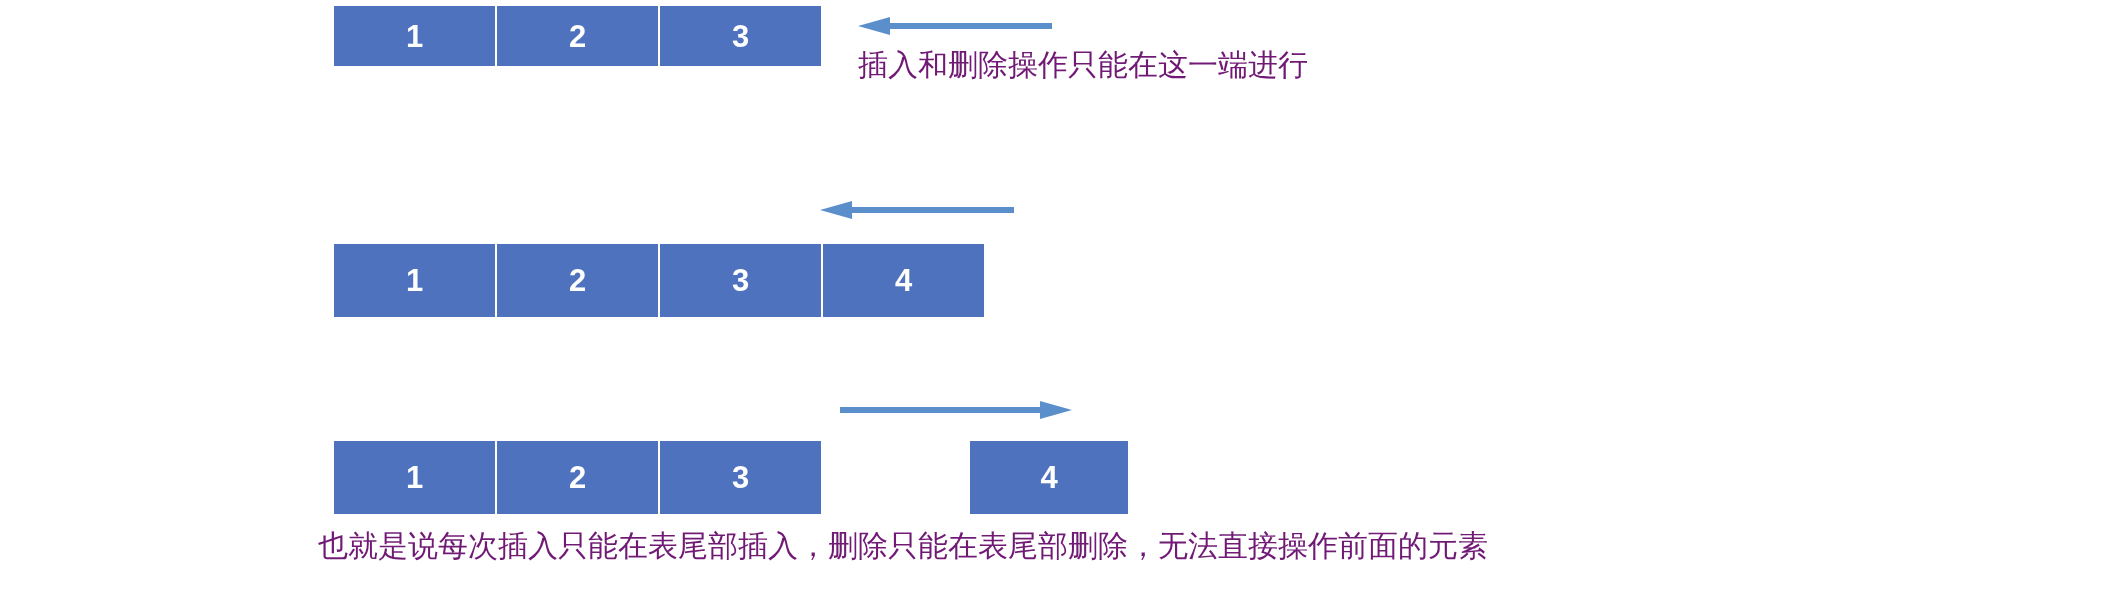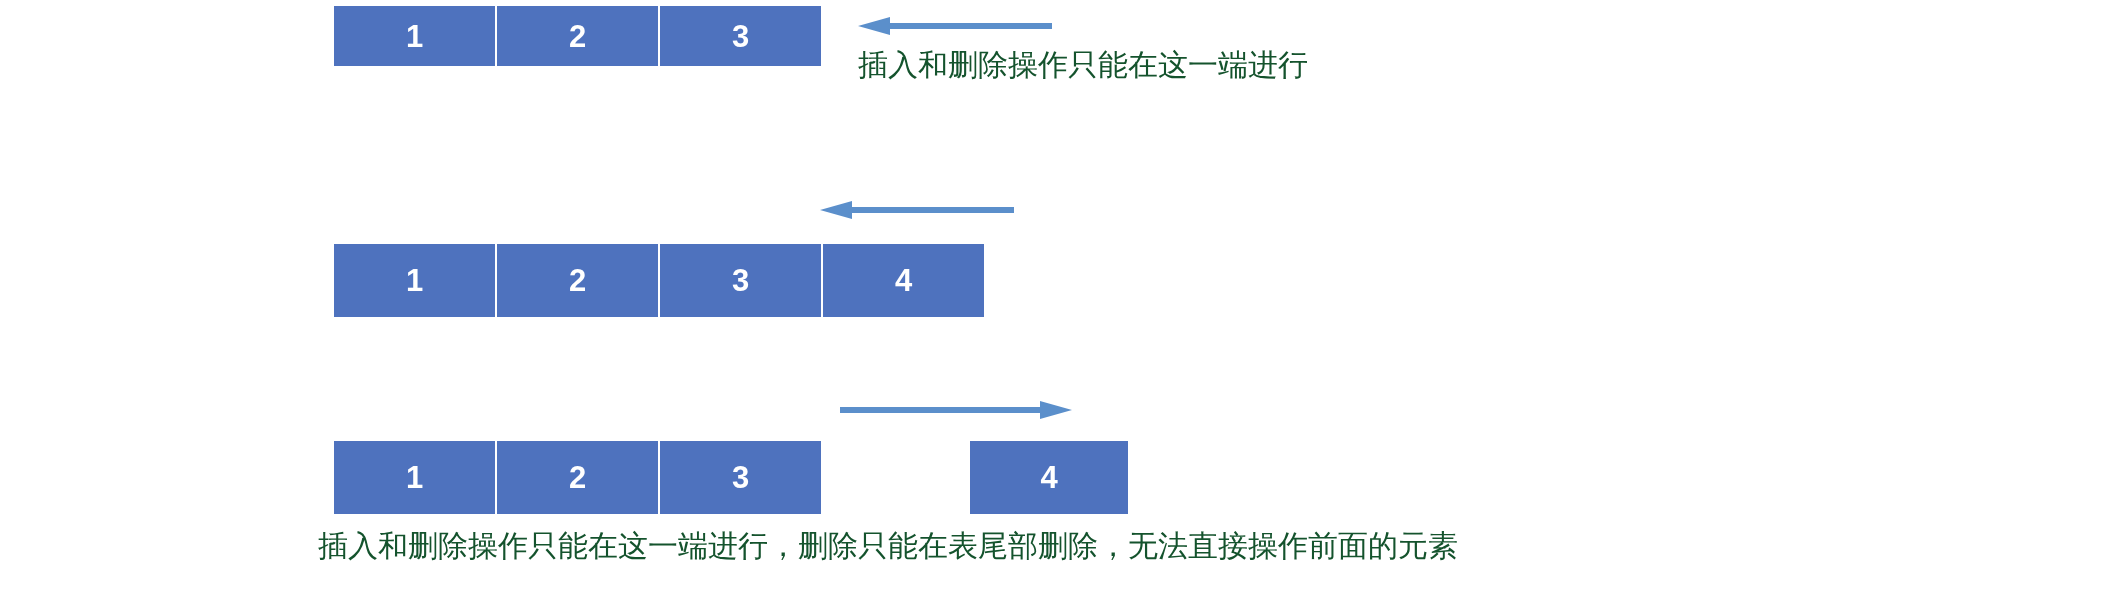--- a/index.html
+++ b/index.html
@@ -38,21 +38,21 @@
   
   .arrow {
     position: absolute;
     height: 24px;
   }
   .arrow svg { display: block; overflow: visible; }
 
   
   .cap {
     position: absolute;
-    color: #14532d;
+    color: #701a75;
     font-size: 30px;
     line-height: 1.25;
     white-space: nowrap;
     font-weight: 400;
   }
 </style>
 </head>
 <body>
 
 <div id="stage">
@@ -84,15 +84,15 @@
     <svg width="234" height="24" viewBox="0 0 234 24" aria-hidden="true">
       <path d="M0 9 L200 9 L200 3 L232 12 L200 21 L200 15 L0 15 Z" fill="#5B8FCB"></path>
     </svg>
   </div>
 
   <div class="cell" style="left:333px; top:440px; width:163px; height:75px;">1</div>
   <div class="cell" style="left:496px; top:440px; width:163px; height:75px;">2</div>
   <div class="cell" style="left:659px; top:440px; width:163px; height:75px;">3</div>
   <div class="cell" style="left:969px; top:440px; width:160px; height:75px;">4</div>
 
-  <div class="cap" style="left:318px; top:527px;">插入和删除操作只能在这一端进行，删除只能在表尾部删除，无法直接操作前面的元素</div>
+  <div class="cap" style="left:318px; top:527px;">也就是说每次插入只能在表尾部插入，删除只能在表尾部删除，无法直接操作前面的元素</div>
 
 </div>
 
 </body></html>

